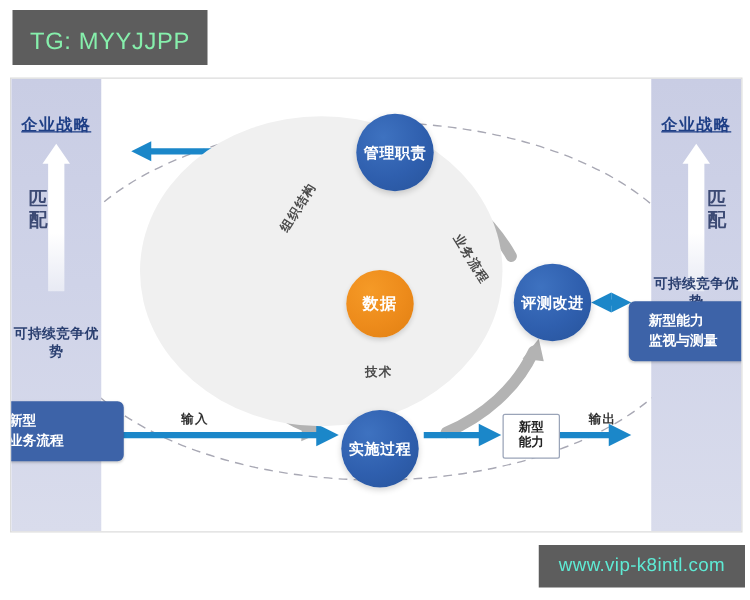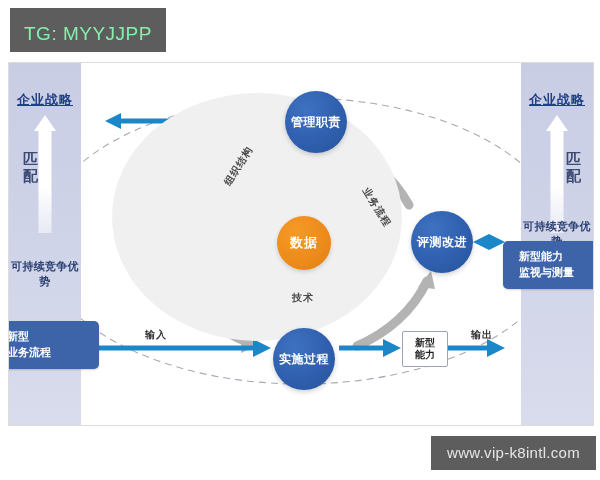--- a/index.html
+++ b/index.html
@@ -14,21 +14,21 @@
     position:absolute;left:10px;top:8px;
     background:#5d5d5d;color:#86efac;
     font-size:19px;line-height:1;
     padding:16px 14px 9px 14px;
     letter-spacing:.5px;
     font-family:"Liberation Sans",sans-serif;
   }
   
   #url-tag{
     position:absolute;right:4px;bottom:10px;
-    background:#5d5d5d;color:#e5e5e5;
+    background:#5d5d5d;color:#5eead4;
     font-size:15px;line-height:1;
     padding:9px 16px 10px 16px;
     letter-spacing:.3px;
     font-family:"Liberation Sans",sans-serif;
   }
   
   #diagram{
     position:absolute;left:8px;top:62px;
     width:584px;height:362px;
     background:#ffffff;

